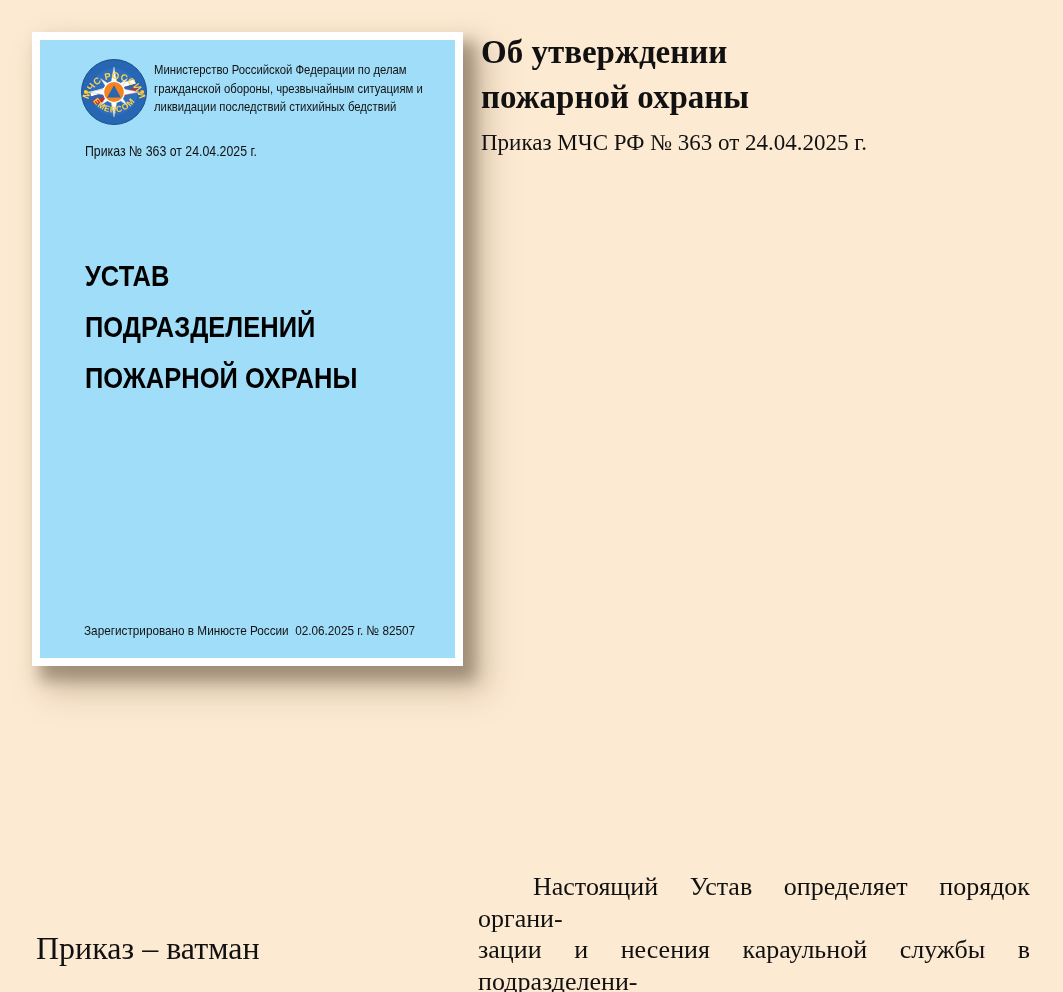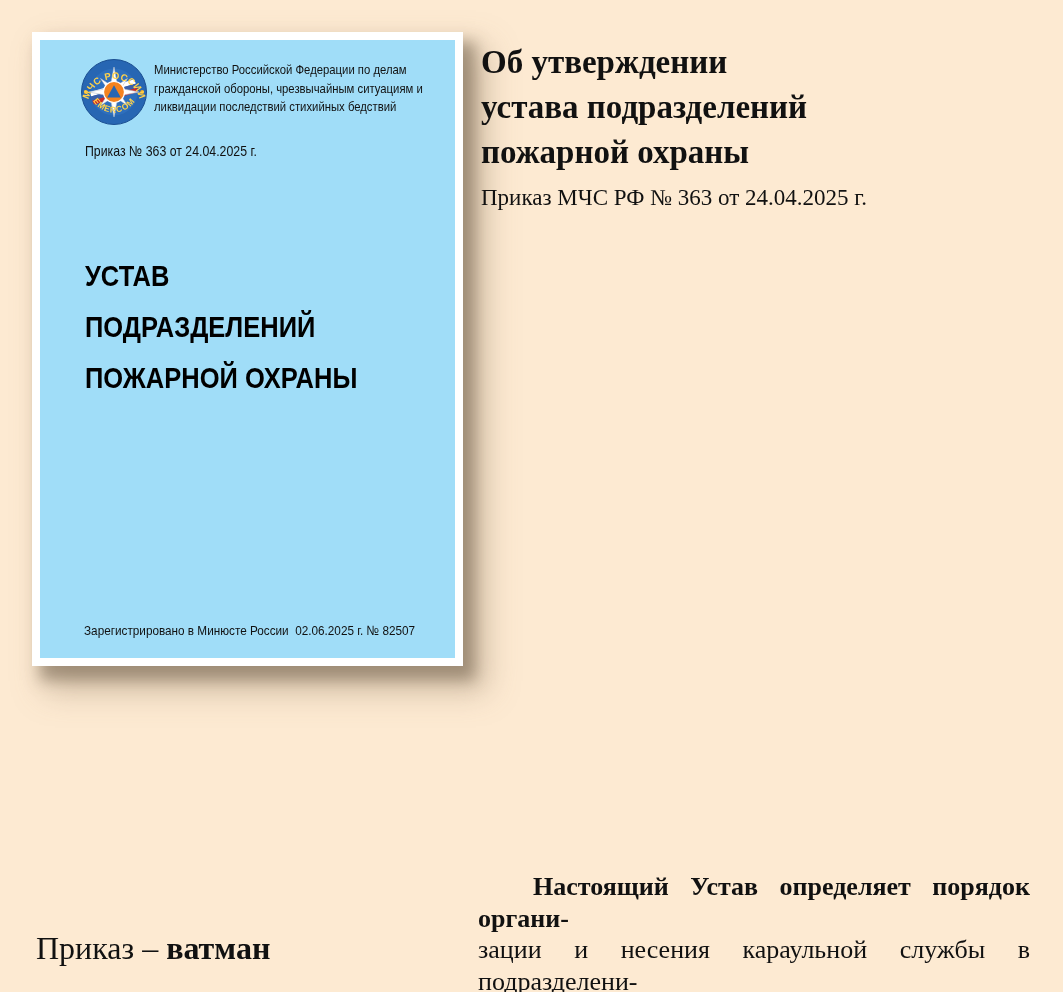--- a/index.html
+++ b/index.html
@@ -51,40 +51,40 @@
     letter-spacing:0px;color:#000;
   }
   .registration-line{
     position:absolute;left:44px;top:581px;
     font-size:13.5px;line-height:20px;white-space:pre;
     transform:scaleX(0.87);transform-origin:0 0;
   }
 
   
   .decree-heading{
-    position:absolute;left:481px;top:40px;width:570px;
+    position:absolute;left:481px;top:30px;width:570px;
   }
   .decree-heading .bold-line{
     font-weight:bold;font-size:33px;line-height:45px;white-space:nowrap;
   }
   .decree-heading .subtitle{
     font-weight:normal;font-size:23px;line-height:45px;white-space:nowrap;
   }
   .annotation{
     position:absolute;left:478px;top:871px;width:552px;
     font-size:26px;line-height:31.5px;
   }
   .annotation .line{text-align:justify;text-align-last:justify;}
-  .annotation .line.first{text-indent:55px;font-weight:bold;}
+  .annotation .line.first{text-indent:55px;}
 
   .material-caption{
     position:absolute;left:36px;top:929px;
     font-size:32px;line-height:38px;white-space:nowrap;
   }
-  .material-caption .bold{font-weight:bold;margin-top:25px;}
+  .material-caption .bold{font-weight:normal;margin-top:25px;}
 </style>
 </head>
 <body>
 
 <div class="page">
 
   <div class="book-cover">
     <div class="cover-face">
 
       <svg class="emblem" viewBox="0 0 66 66">
@@ -131,21 +131,20 @@
         <div>ПОДРАЗДЕЛЕНИЙ</div>
         <div>ПОЖАРНОЙ ОХРАНЫ</div>
       </div>
 
       <div class="registration-line">Зарегистрировано в Минюсте России  02.06.2025 г. № 82507</div>
     </div>
   </div>
 
   <div class="decree-heading">
     <div class="bold-line">Об утверждении</div>
-    <div class="bold-line">устава подразделений</div>
     <div class="bold-line">пожарной охраны</div>
     <div class="subtitle">Приказ МЧС РФ № 363 от 24.04.2025 г.</div>
   </div>
 
   <div class="annotation">
     <div class="line first">Настоящий Устав определяет порядок органи-</div>
     <div class="line">зации и несения караульной службы в подразделени-</div>
 
   </div>
 

